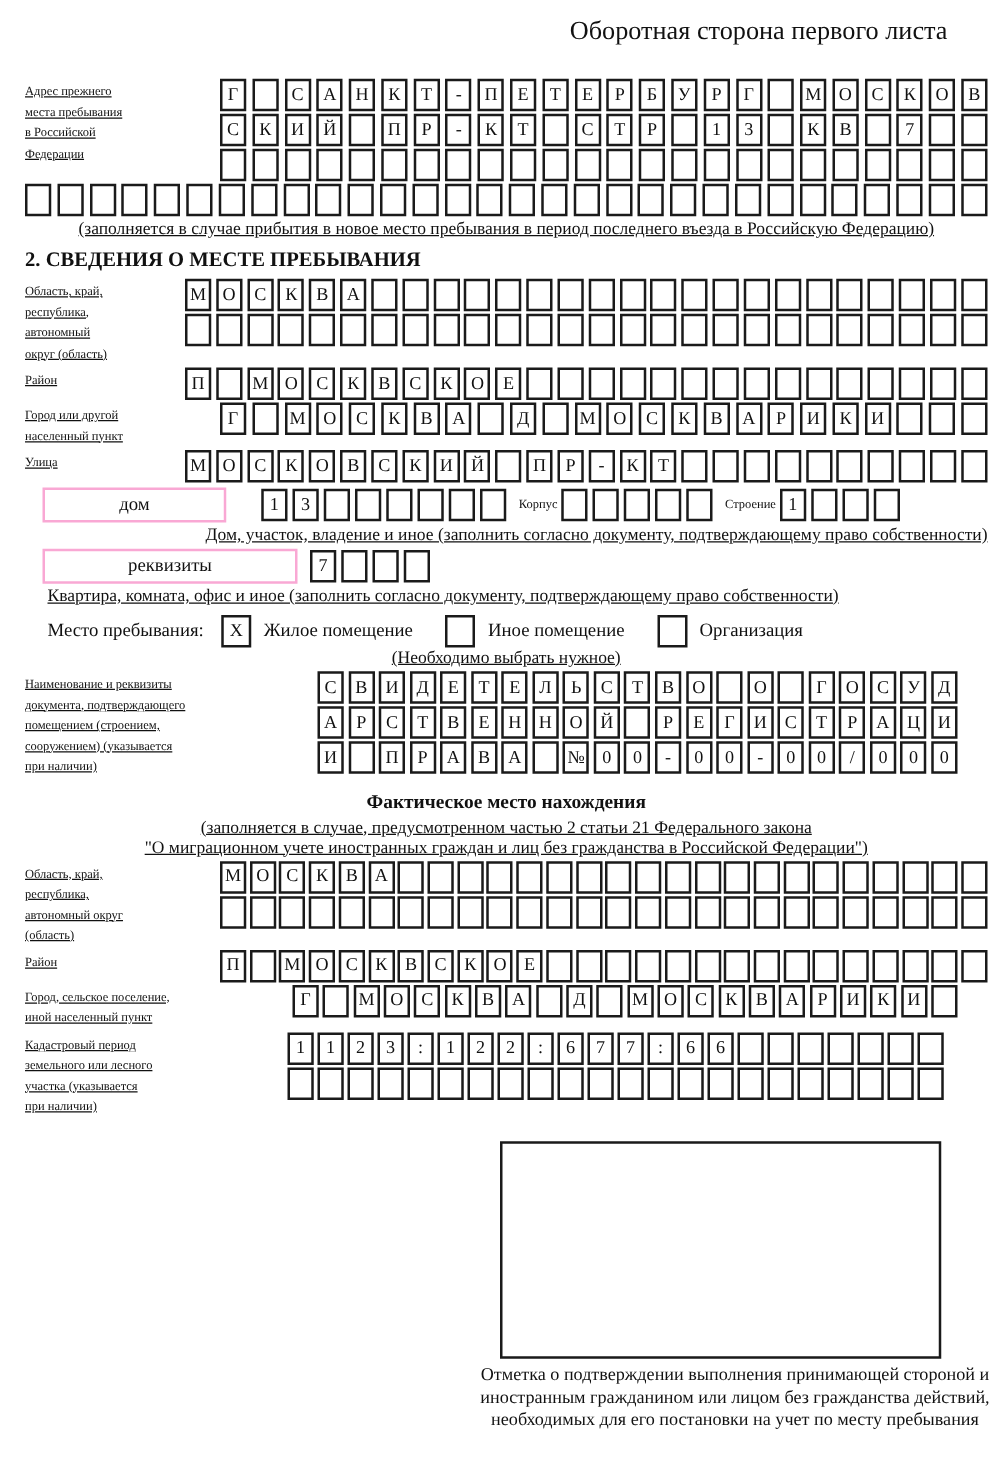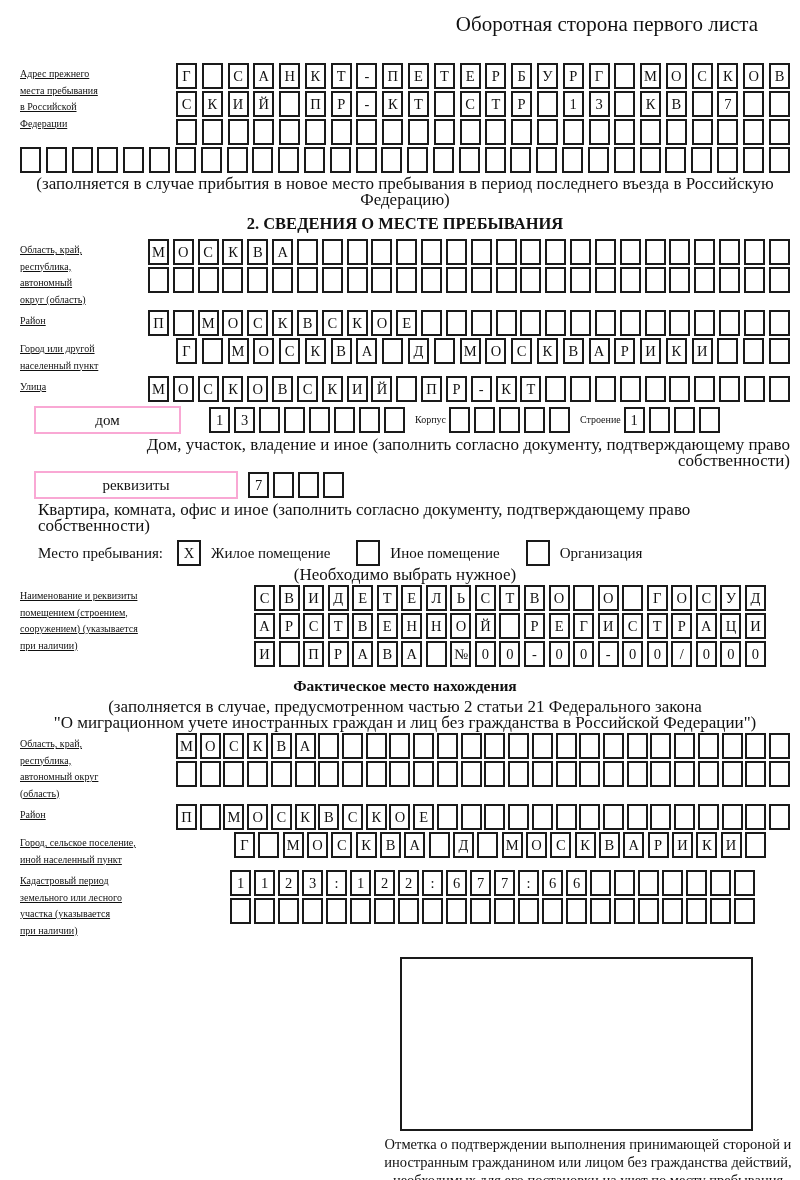--- a/index.html
+++ b/index.html
@@ -18,22 +18,22 @@
     display:flex;align-items:center;justify-content:center;
     font-size:14.5px;line-height:1;background:#fff;flex:0 0 auto;
   }
   .gap-row{display:flex;gap:4px;}           
   .rows{flex:1;display:flex;flex-direction:column;gap:2px;}
   .f{display:flex;align-items:flex-start;}
   .lbl{flex:0 0 auto;font-size:10px;line-height:16.5px;padding-top:3px;text-decoration:underline;}
   .lw128{width:128px}.lw156{width:156px}.lw214{width:214px}.lw210{width:210px}.lw234{width:234px}
   .w-doc{width:512px}.w-cad{width:525px}.w-city2{width:532px}
 
-  .caption{font-size:17px;text-align:center;line-height:16px;margin:3px 0 2px 0;}
-  .heading{font-size:16.5px;font-weight:bold;text-align:center;margin:6px 0 5px 0;}
+  .caption{font-size:14px;text-align:center;line-height:16px;margin:3px 0 2px 0;text-decoration:underline;}
+  .heading{font-size:16.5px;font-weight:bold;margin:6px 0 5px 0;}
   .subhead{font-size:15.5px;font-weight:bold;text-align:center;margin:10px 0 4px 0;}
 
   .wide-box{
     border:2px solid #f9a8d4;height:24px;display:flex;align-items:center;justify-content:center;
     font-size:15px;flex:0 0 auto;background:#fff;
   }
   .inline-lbl{font-size:10px;line-height:26px;flex:0 0 auto;}
   .mt2{margin-top:2px}.mt4{margin-top:4px}
 
   .stay-row{display:flex;align-items:center;margin-top:6px;}
@@ -405,20 +405,21 @@
     <span class="gap-row">
         <span class="cell"></span>
       </span>
     <span class="opt-lbl">Организация</span>
   </div>
   <div class="caption" style="margin-top:1px">(Необходимо выбрать нужное)</div>
 
   <div class="f mt2">
     <div class="lbl lw234">
       <div>Наименование и реквизиты</div>
+      <div>документа, подтверждающего</div>
       <div>помещением (строением,</div>
       <div>сооружением) (указывается</div>
       <div>при наличии)</div>
     </div>
     <div class="rows">
       <div class="cr w-doc">
           <span class="cell">С</span>
           <span class="cell">В</span>
           <span class="cell">И</span>
           <span class="cell">Д</span>

